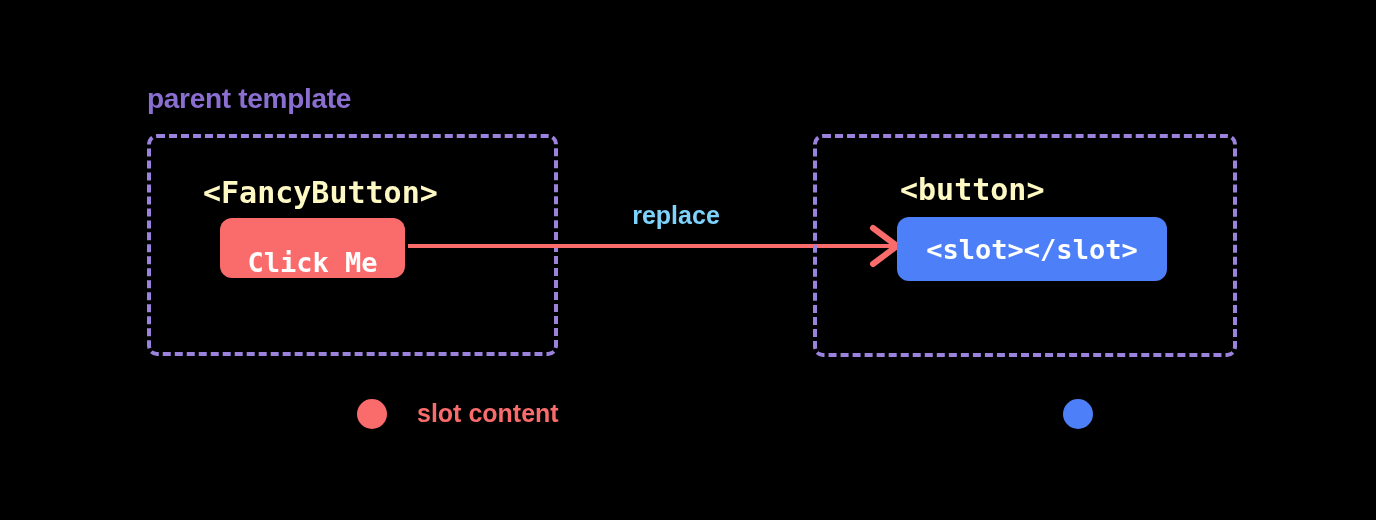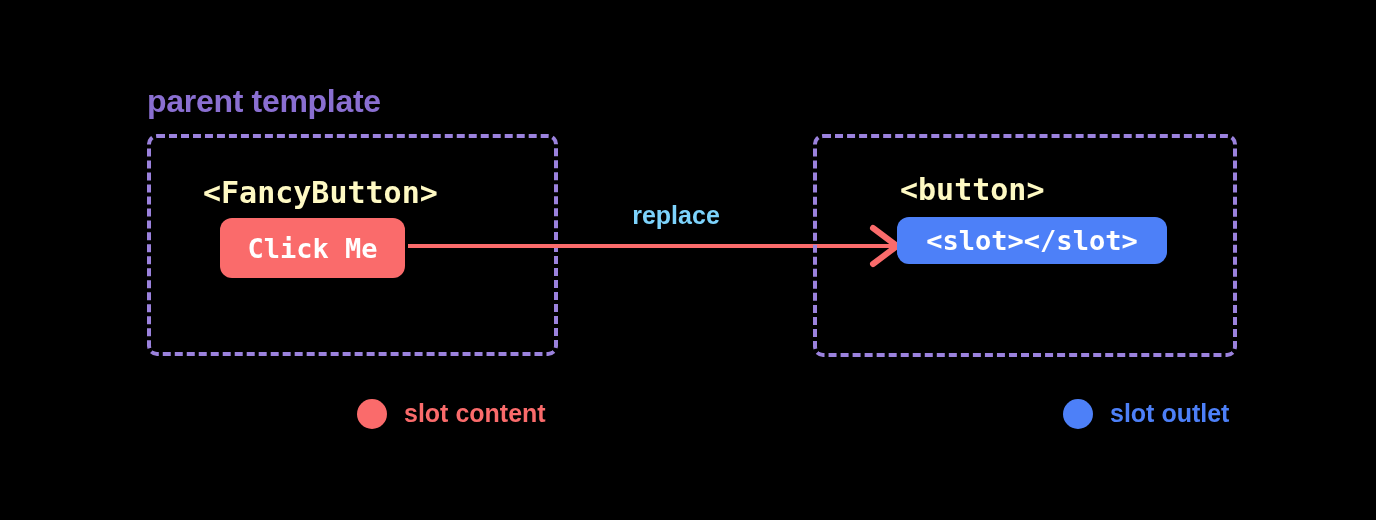--- a/index.html
+++ b/index.html
@@ -10,21 +10,21 @@
   .canvas {
     position: relative;
     width: 1376px;
     height: 520px;
     background: #000000;
     overflow: hidden;
     font-family: "Liberation Sans", sans-serif;
   }
   .panel-title {
     position: absolute;
-    font-size: 32px;
+    font-size: 28px;
     font-weight: bold;
     letter-spacing: -0.3px;
     color: #8a6fd1;
     line-height: 1.1;
     white-space: nowrap;
   }
   .dashed-box {
     position: absolute;
     border: 4px dashed #9b82dd;
     border-radius: 10px;
@@ -72,21 +72,21 @@
     text-align: center;
     font-size: 25px;
     font-weight: bold;
     color: #7dd3fc;
     line-height: 1.1;
   }
   .legend-group {
     position: absolute;
     display: flex;
     align-items: center;
-    gap: 17px;
+    gap: 30px;
   }
   .legend-dot {
     width: 30px;
     height: 30px;
     border-radius: 50%;
     flex: 0 0 auto;
   }
   .legend-dot-red { background: #fa6b6b; }
   .legend-dot-blue { background: #4d80f8; }
   .legend-label {
@@ -102,45 +102,44 @@
 <body>
 
 <div class="canvas">
 
   <div class="panel-title" style="left:147px; top:84px;">parent template</div>
 
   <div class="dashed-box" style="left:147px; top:134px; width:411px; height:222px;"></div>
 
   <div class="code-line" style="left:203px; top:178px;">&lt;FancyButton&gt;</div>
 
-  <div class="chip chip-red" style="left:220px; top:218px; width:185px; height:60px;">
+  <div class="chip chip-red" style="left:220px; top:218px; width:185px; height:60px;align-items:flex-end;">
     <span class="chip-label">Click Me</span>
   </div>
 
 
   <div class="replace-label">replace</div>
 
   <svg class="arrow-svg" viewBox="0 0 500 50">
     <line x1="3" y1="24" x2="487" y2="24" stroke="#fa6b6b" stroke-width="4"></line>
     <polyline points="468,6 492,24 468,42" fill="none" stroke="#fa6b6b" stroke-width="6" stroke-linecap="round" stroke-linejoin="round"></polyline>
   </svg>
 
 
   <div class="dashed-box" style="left:813px; top:134px; width:424px; height:223px;"></div>
 
   <div class="code-line" style="left:900px; top:175px;">&lt;button&gt;</div>
 
-  <div class="chip chip-blue" style="left:897px; top:217px; width:270px; height:47px;">
+  <div class="chip chip-blue" style="left:897px; top:217px; width:270px; height:64px;">
     <span class="chip-label">&lt;slot&gt;&lt;/slot&gt;</span>
   </div>
 
 
   <div class="legend-group" style="left:357px; top:399px;">
     <span class="legend-dot legend-dot-red"></span>
     <span class="legend-label legend-label-red">slot content</span>
   </div>
 
   <div class="legend-group" style="left:1063px; top:399px;">
     <span class="legend-dot legend-dot-blue"></span>
-    <span class="legend-label legend-label-blue">slot outlet</span>
   </div>
 
 </div>
 
 </body></html>

